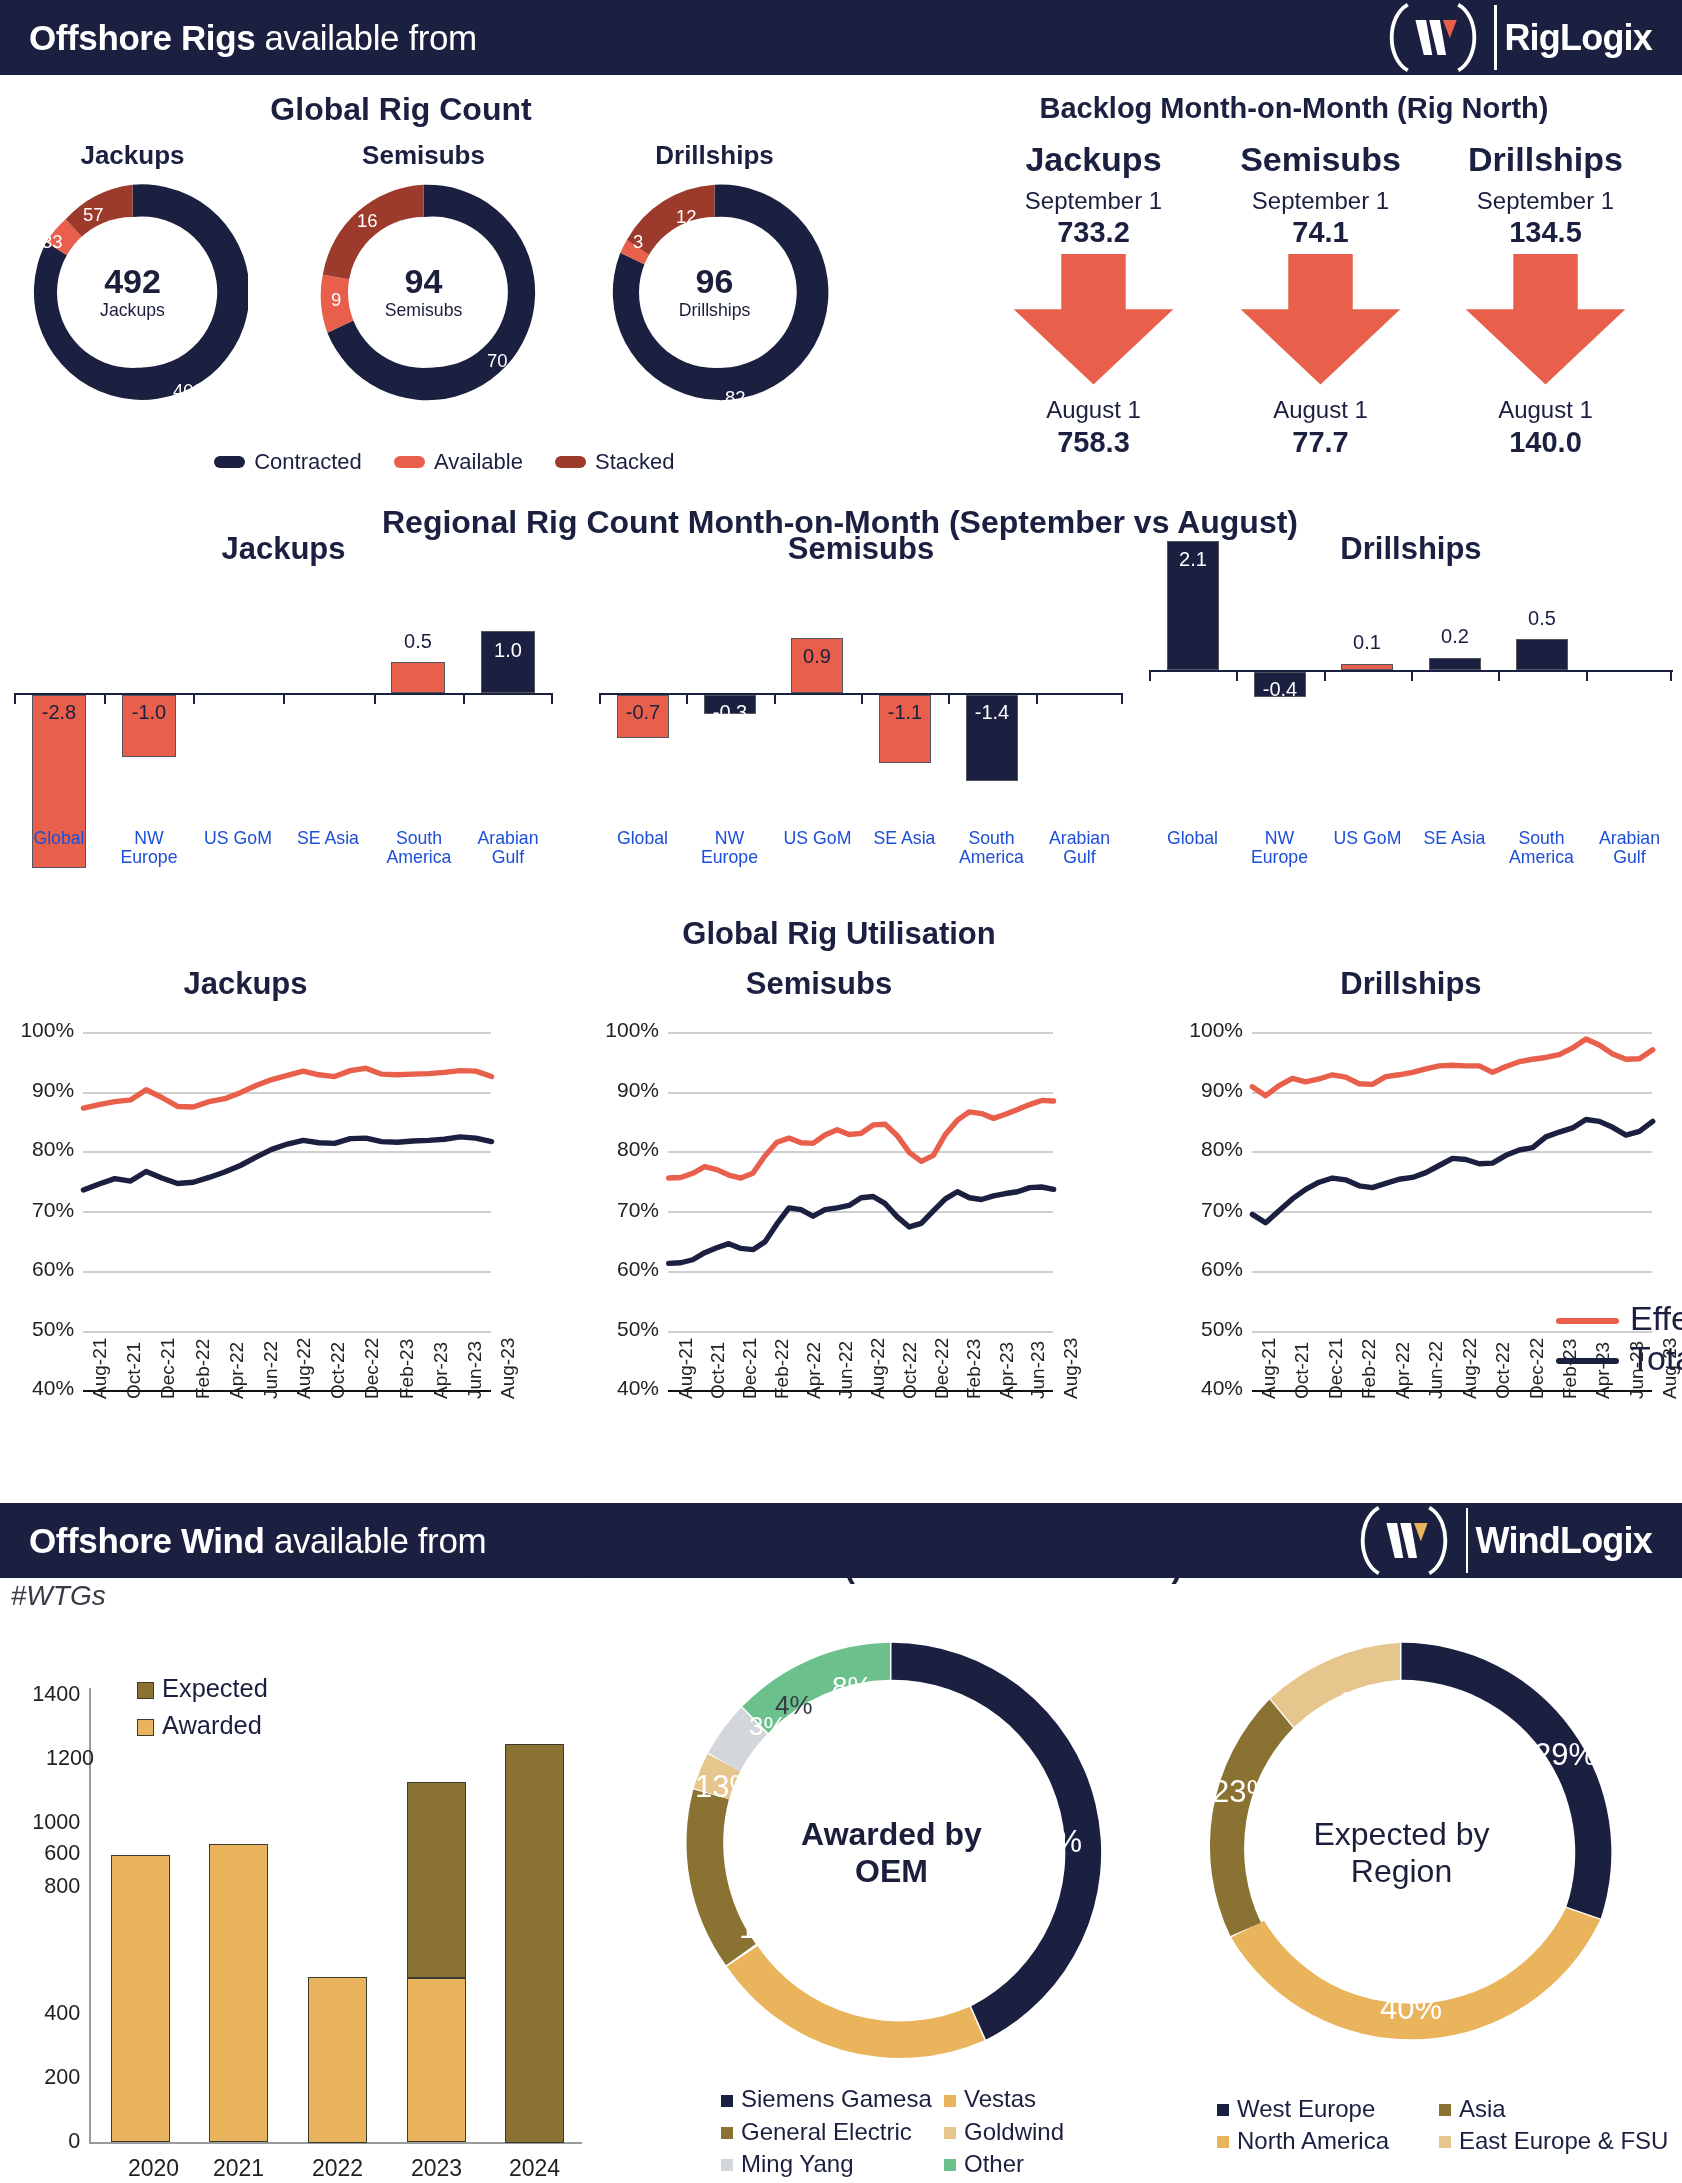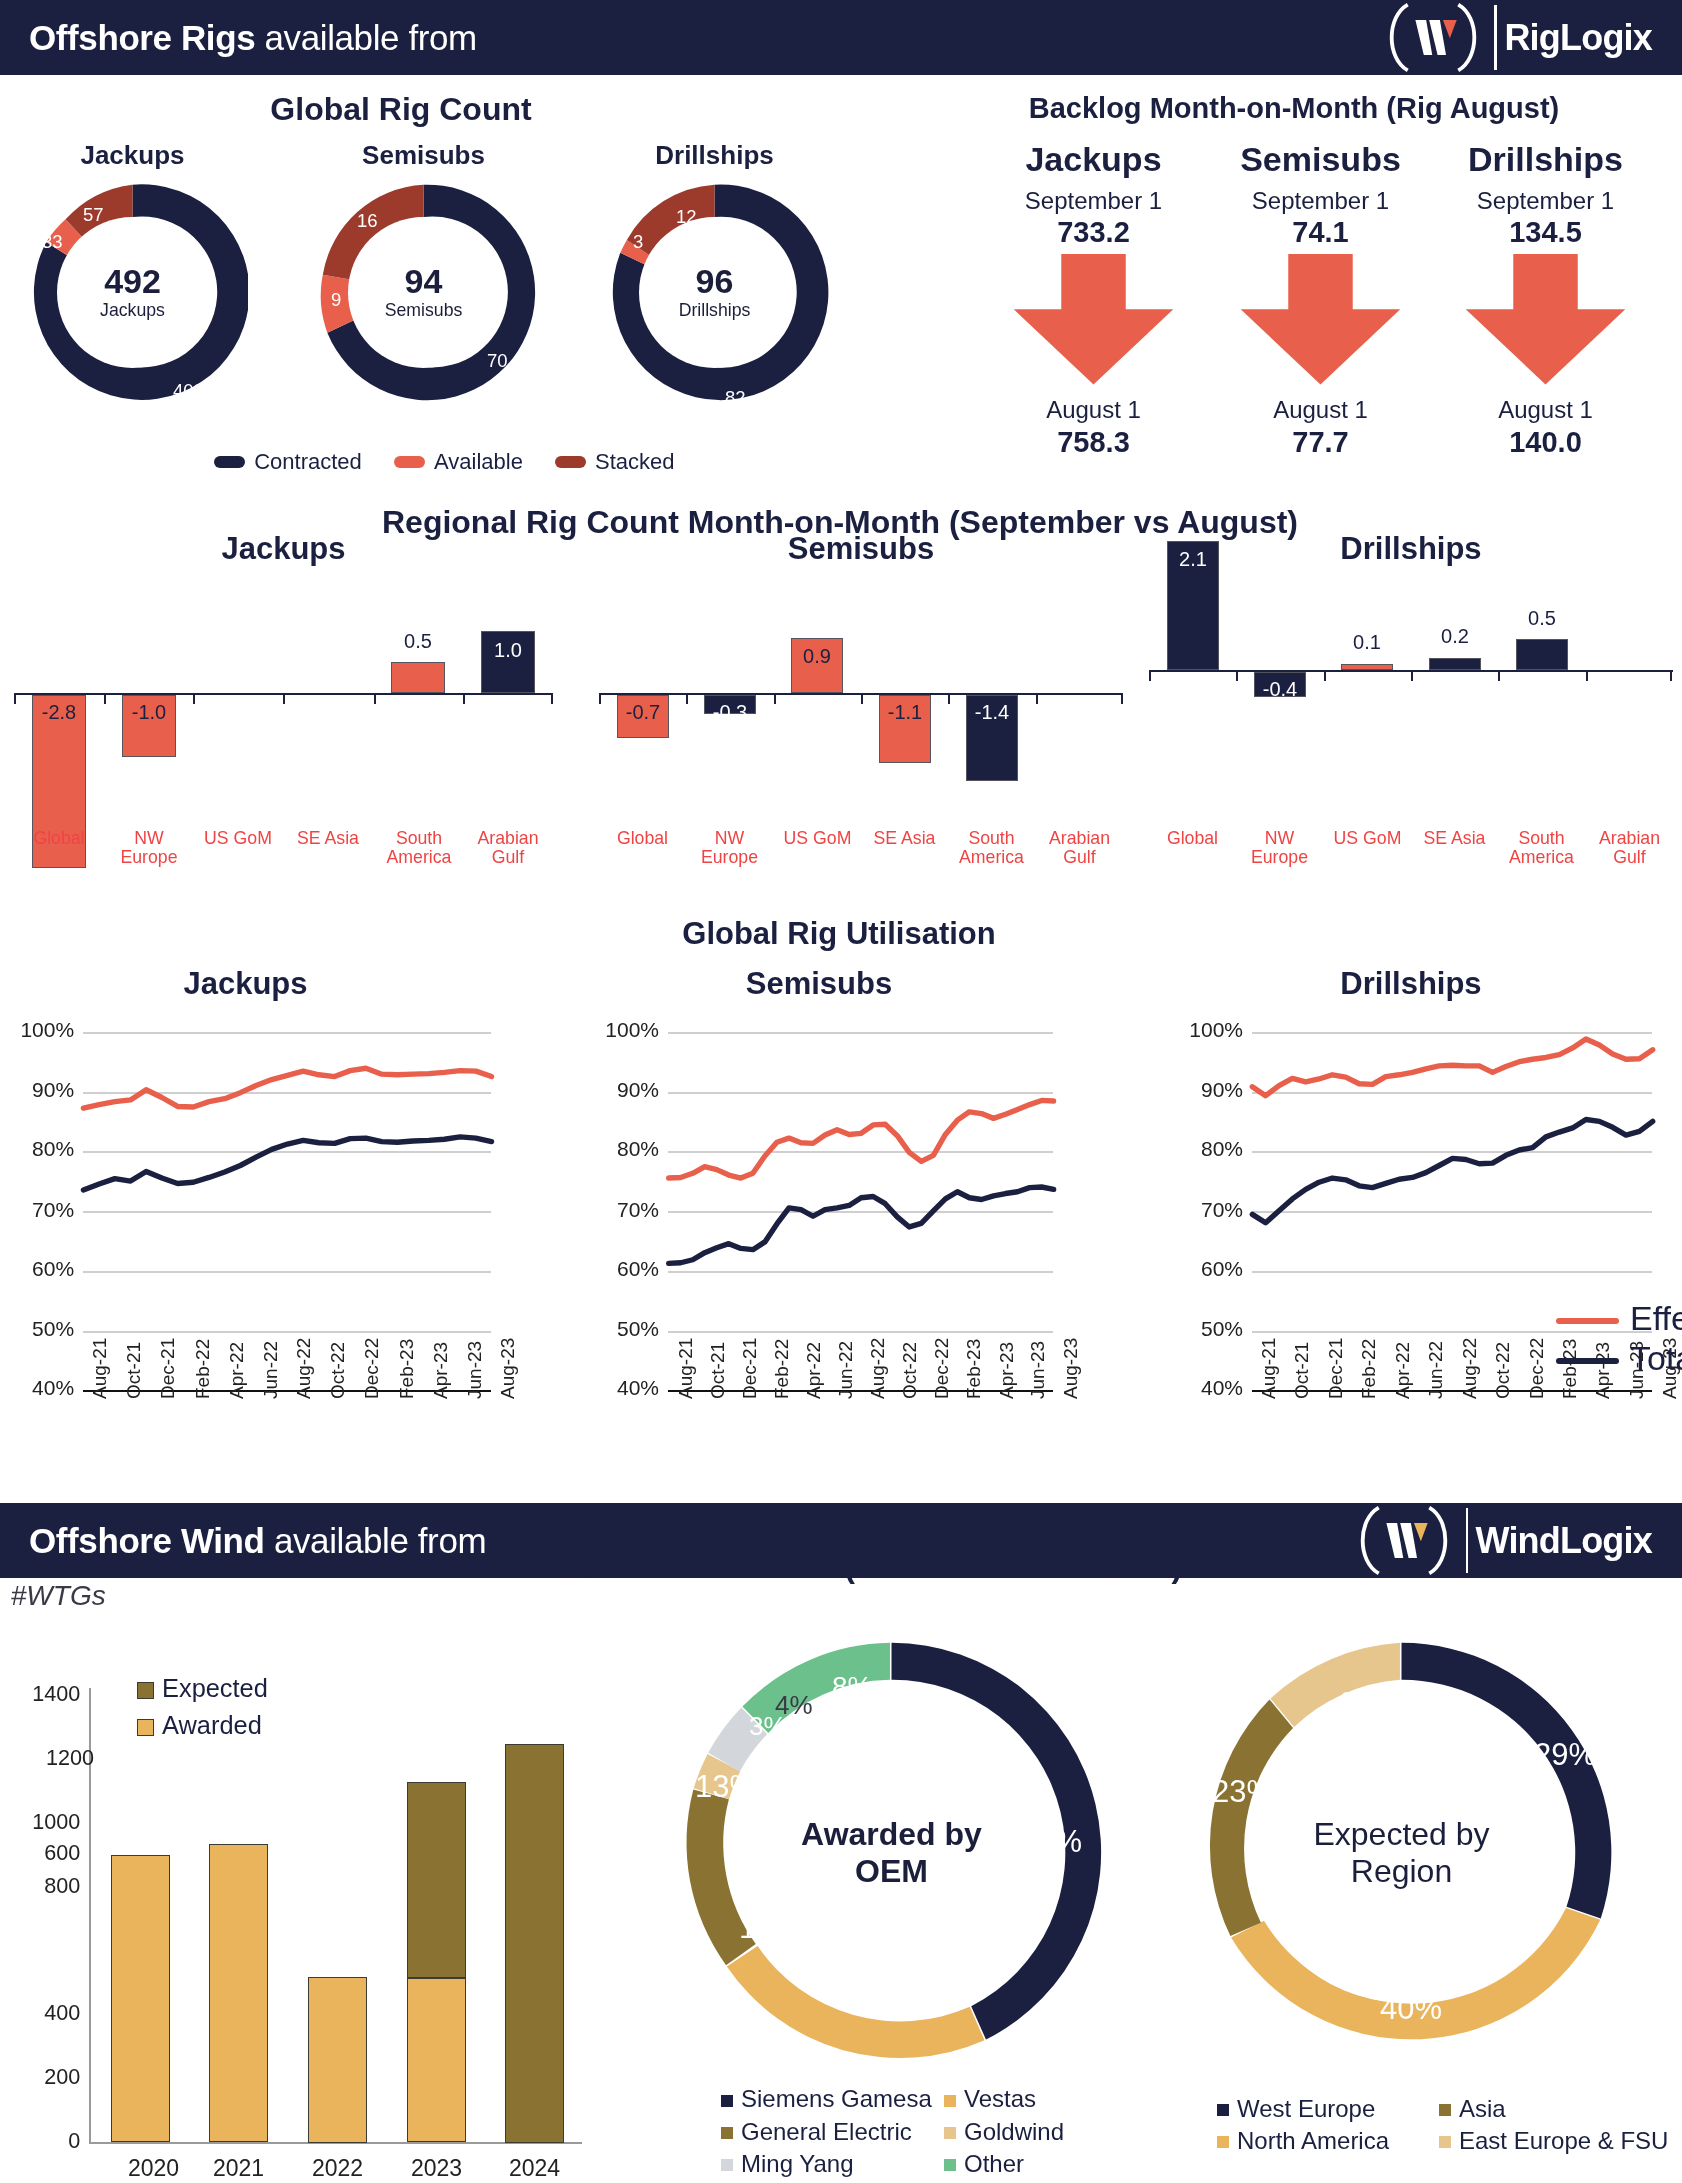--- a/index.html
+++ b/index.html
@@ -47,21 +47,21 @@
   
   .arrow-col { position: absolute; text-align: center; }
   .arrow-head { font-weight: 700; font-size: 34px; color: #1b2040; }
   .arrow-date { font-size: 24px; color: #1b2040; margin-top: 7.7px; }
   .arrow-val { font-size: 29px; font-weight: 700; color: #1b2040; margin-top: 1.5px; }
   .arrow-shape { margin: 4.6px auto 3.1px; }
   .bzero { position: absolute; background: #1b2040; height: 2.3px; }
   .btick { position: absolute; background: #1b2040; width: 2.3px; height: 8.5px; }
   .bbar { position: absolute; border: 0.8px solid #55555f; }
   .bval { position: absolute; font-size: 20px; text-align: center; }
-  .bcat { position: absolute; font-size: 17.7px; color: #ef4444; text-align: center; line-height: 1.06; }
+  .bcat { position: absolute; font-size: 17.7px; color: #1d4ed8; text-align: center; line-height: 1.06; }
   .lytick { position: absolute; font-size: 21px; color: #222; text-align: right; width: 71px; }
   .lxtick { position: absolute; font-size: 19px; color: #222;
             transform: rotate(-90deg); transform-origin: left top; white-space: nowrap; }
 
   
   .wbar { position: absolute; border: 0.8px solid #3b3b33; }
   .wytick { position: absolute; font-size: 21.6px; color: #222; text-align: right; width: 74px; }
   .wxtick { position: absolute; font-size: 23px; color: #222; text-align: center; }
 </style>
 </head>
@@ -153,21 +153,21 @@
   <div class="lg-item">
     <div class="lg-pill" style="background:#e8604c;"></div>
     <div class="lg-text">Available</div>
   </div>
   <div class="lg-item">
     <div class="lg-pill" style="background:#9c3a2c;"></div>
     <div class="lg-text">Stacked</div>
   </div>
 </div>
 
-<div class="sec-title" style="left:986px; top:92px; width:616px; font-size:29px;">Backlog Month-on-Month (Rig August)</div>
+<div class="sec-title" style="left:986px; top:92px; width:616px; font-size:29px;">Backlog Month-on-Month (Rig North)</div>
 
 <div class="arrow-col" style="left:978px; top:140px; width:231px;">
   <div class="arrow-head">Jackups</div>
   <div class="arrow-date">September 1</div>
   <div class="arrow-val">733.2</div>
   <div class="arrow-shape">
     <svg width="169" height="132" viewBox="0 0 220 172">
         <polygon points="68,0 152,0 152,72 214,72 110,170 6,72 68,72" fill="#e8604c"></polygon>
       </svg>
   </div>

